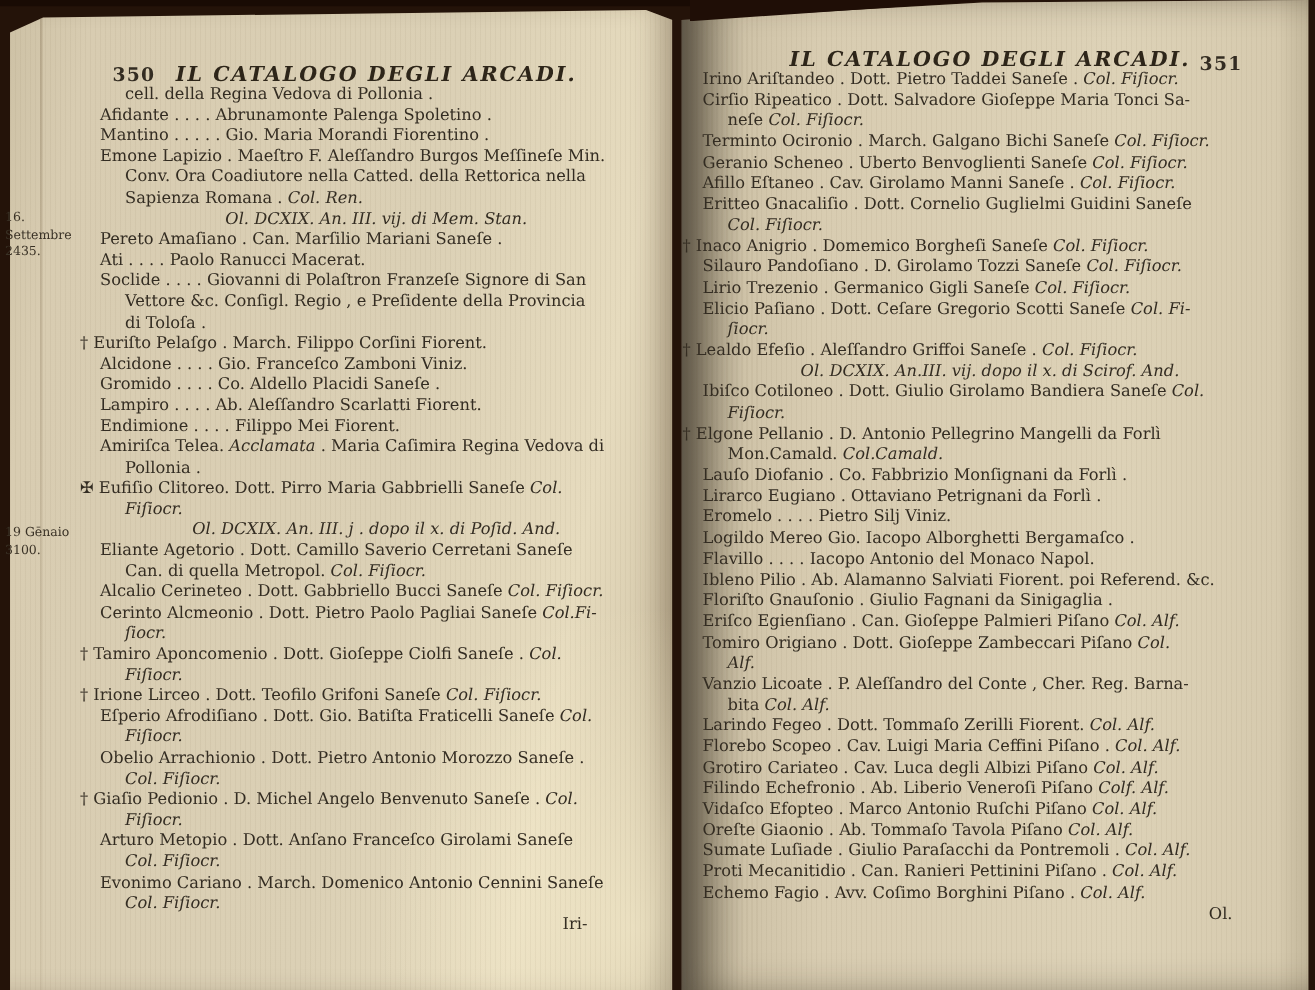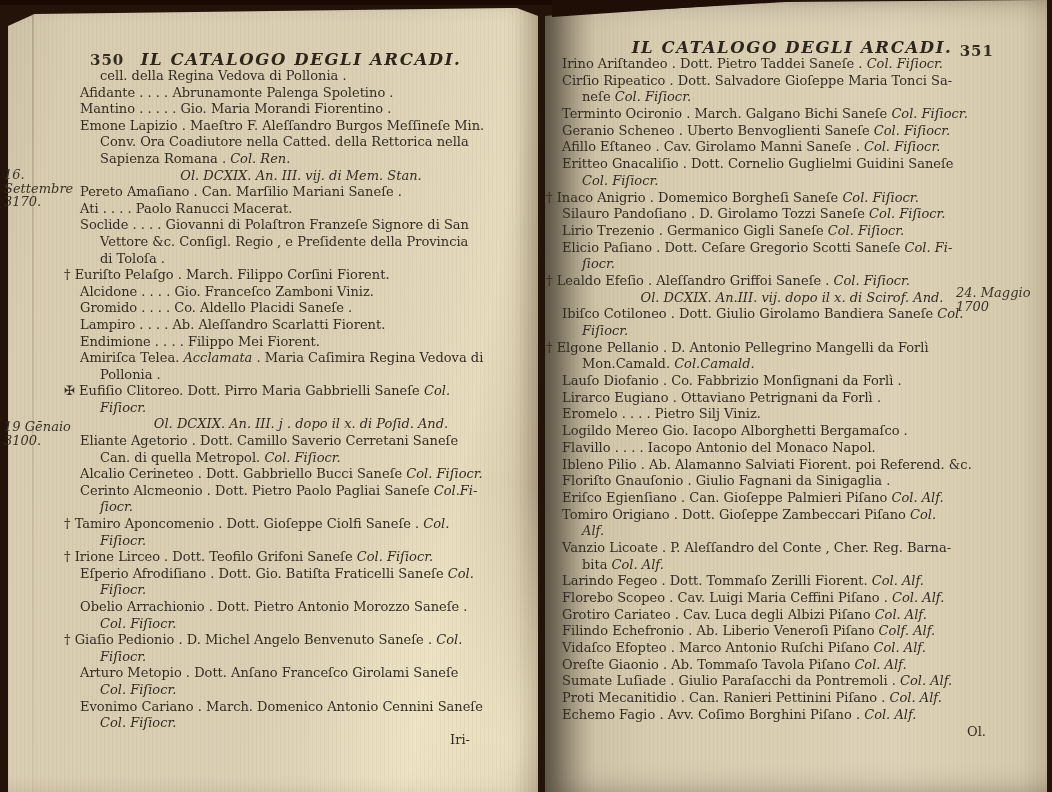--- a/index.html
+++ b/index.html
@@ -37,21 +37,21 @@
   .page-right .line{height:16.7px;line-height:16.7px;}
   .c{margin-left:20px;}
   .m{margin-left:-16px;}
   .h{text-align:center;font-style:italic;}
   .cw{text-align:right;margin-right:52px;}
   .page-right .cw{margin-right:36px;}
   .it{font-style:italic;}
   .notes-col{position:absolute;top:0;bottom:0;z-index:6;}
   .notes-left{left:4px;width:72px;}
   .notes-right{left:956px;width:92px;}
-  .margin-note{position:absolute;font-style:italic;font-size:13px;line-height:13.5px;color:#3a3226;}
+  .margin-note{position:absolute;font-size:10px;line-height:13.5px;color:#3a3226;}
 </style>
 </head>
 <body>
 
 <div class="scene">
   <div class="page page-left">
     <div class="edge-line"></div>
     <div class="header">
       <span class="pageno">350</span>
       <span class="title">IL CATALOGO DEGLI ARCADI.</span>
@@ -150,24 +150,19 @@
         <div class="line cw"><span>Ol.</span></div>
       </div>
   </div>
 
   <div class="top-strip"></div>
   <div class="top-wedge"></div>
 
   <div class="notes-col notes-left">
       <div class="margin-note" style="top: 168px;">
         <div>16. Settembre</div>
-        <div>3170.</div>
+        <div>2435.</div>
       </div>
       <div class="margin-note" style="top: 420px;">
         <div>19 Gēnaio 3100.</div>
       </div>
     </div>
-  <div class="notes-col notes-right">
-      <div class="margin-note" style="top: 286px;">
-        <div>24. Maggio 1700</div>
-      </div>
-    </div>
 </div>
 
 </body></html>

